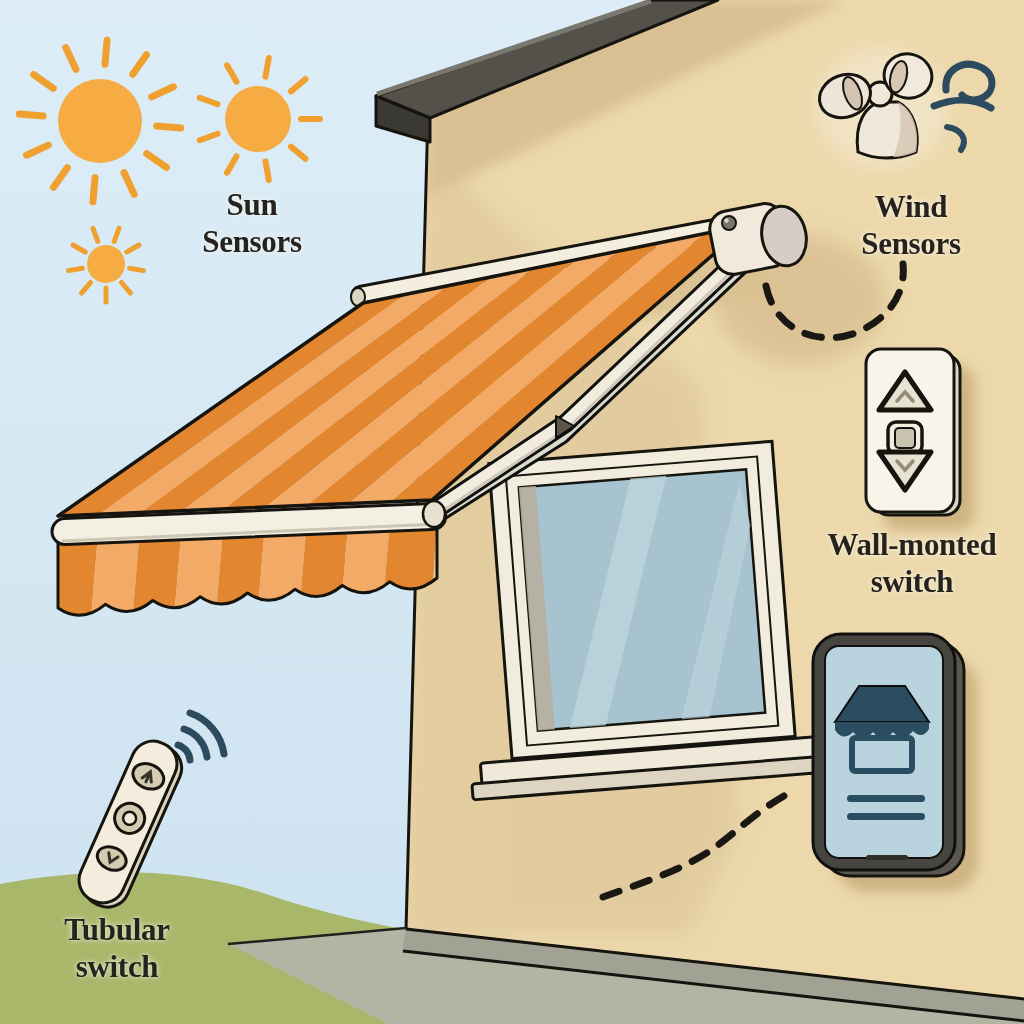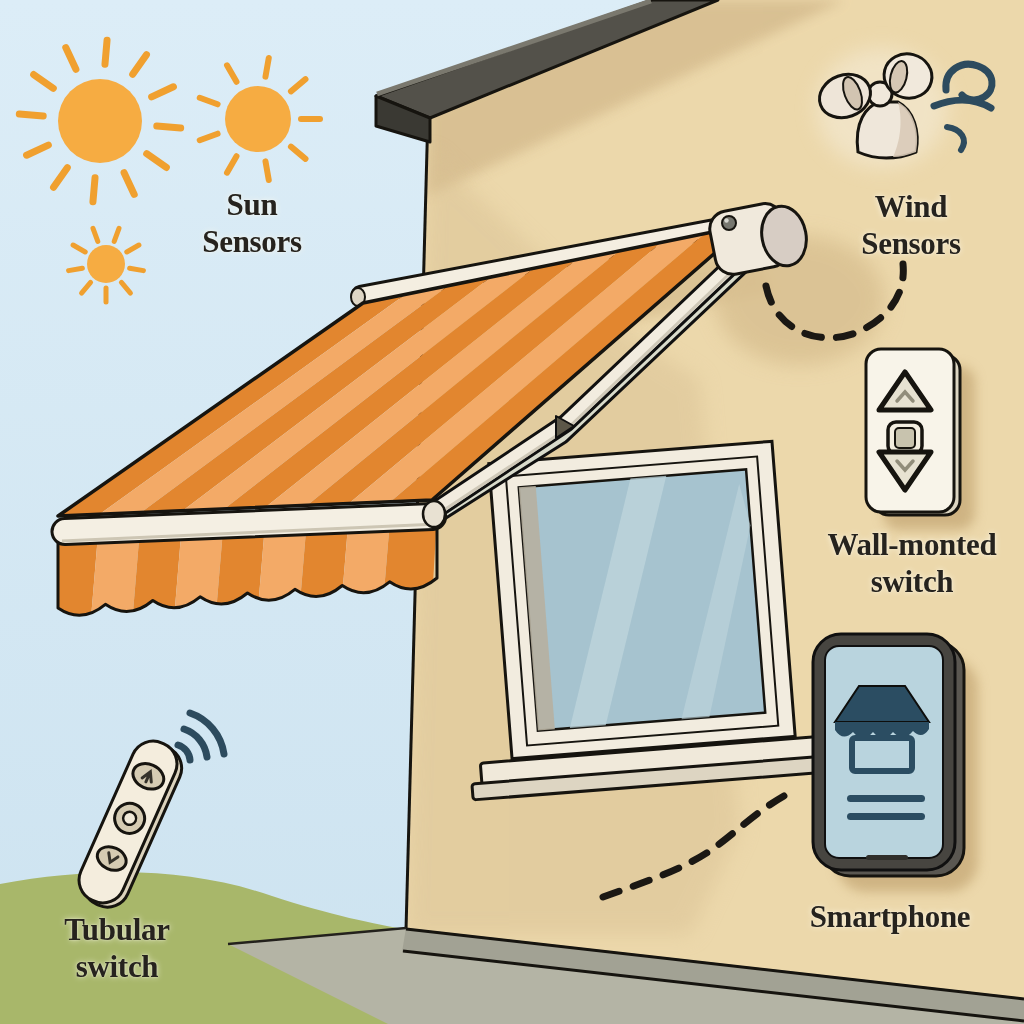--- a/index.html
+++ b/index.html
@@ -265,18 +265,17 @@
   <span>Sensors</span>
 </div>
 <div class="label" style="left:911px;top:225px">
   <span>Wind</span><br>
   <span>Sensors</span>
 </div>
 <div class="label" style="left:912px;top:563px">
   <span>Wall-monted</span><br>
   <span>switch</span>
 </div>
-<div class="label" style="left:890px;top:916px">Smartphone</div>
 <div class="label" style="left:117px;top:948px">
   <span>Tubular</span><br>
   <span>switch</span>
 </div>
 </div>
 
 </body></html>

